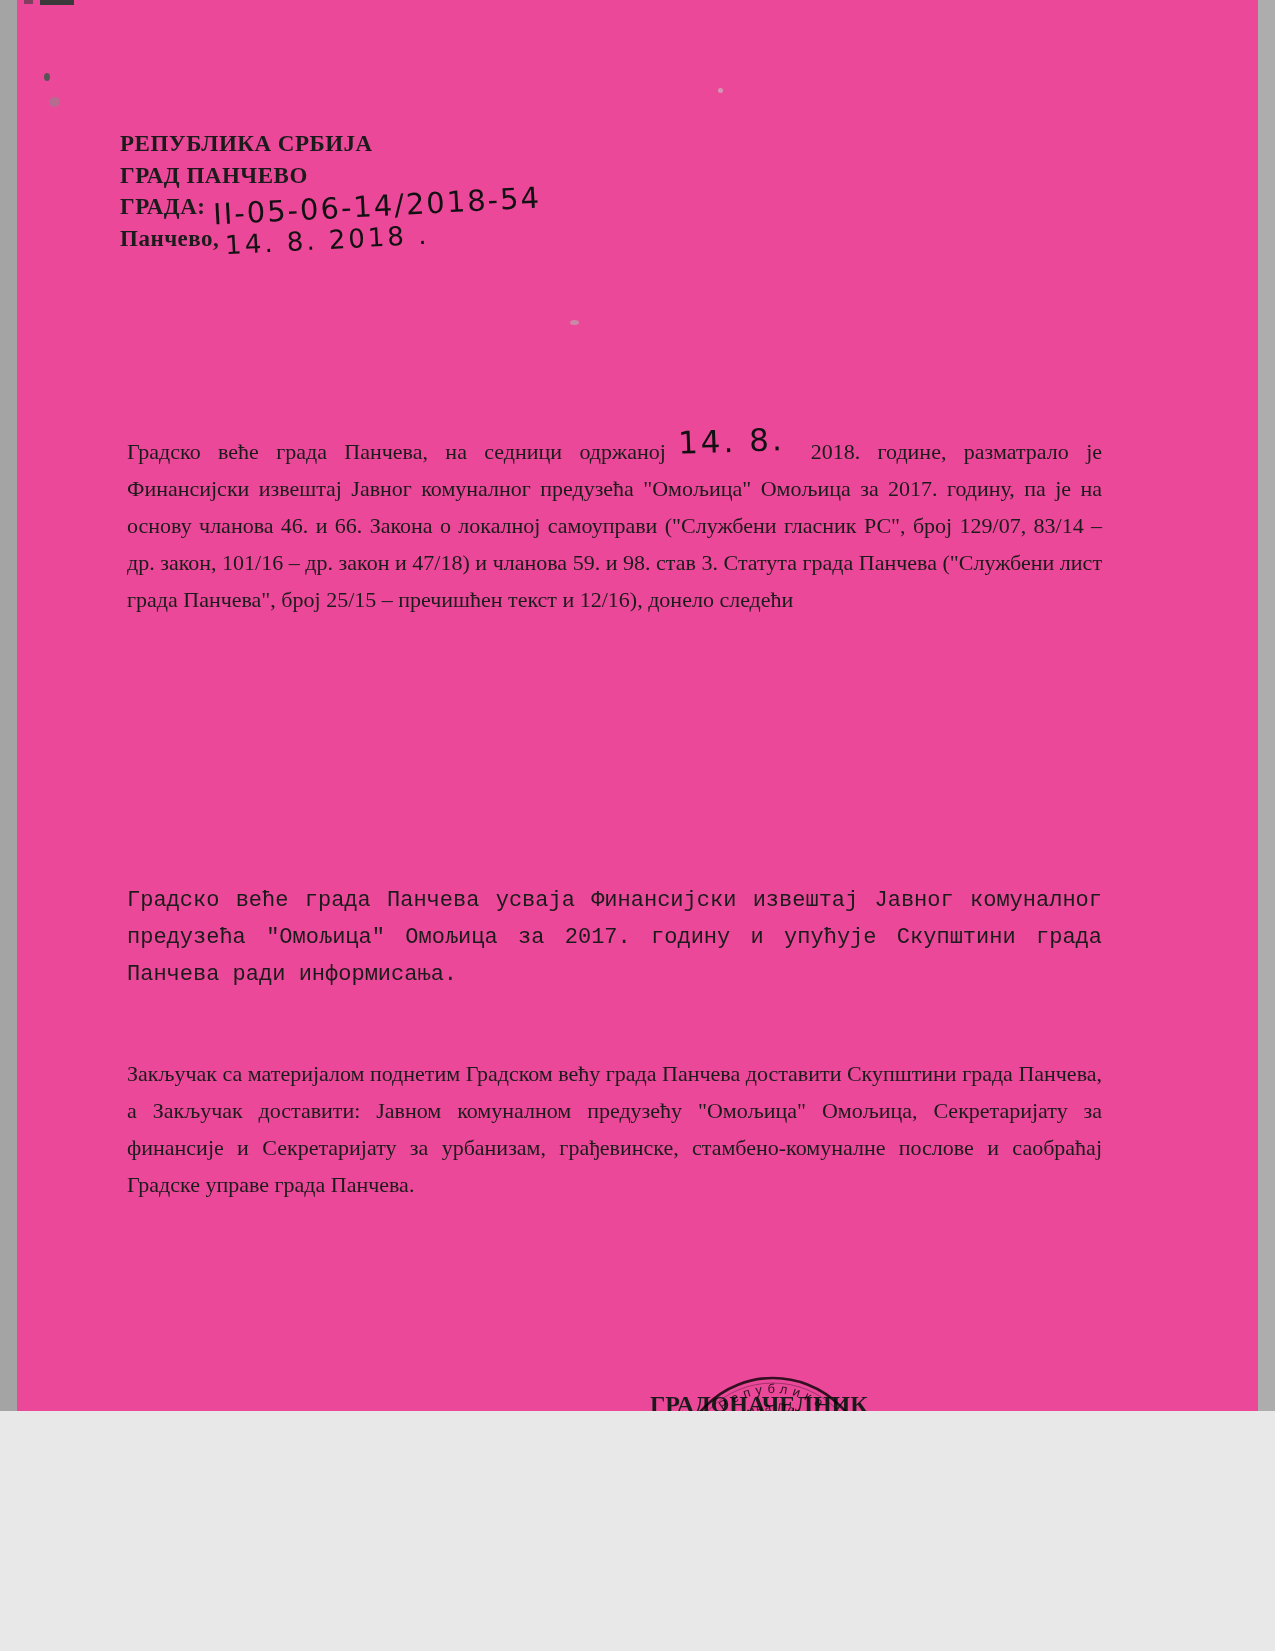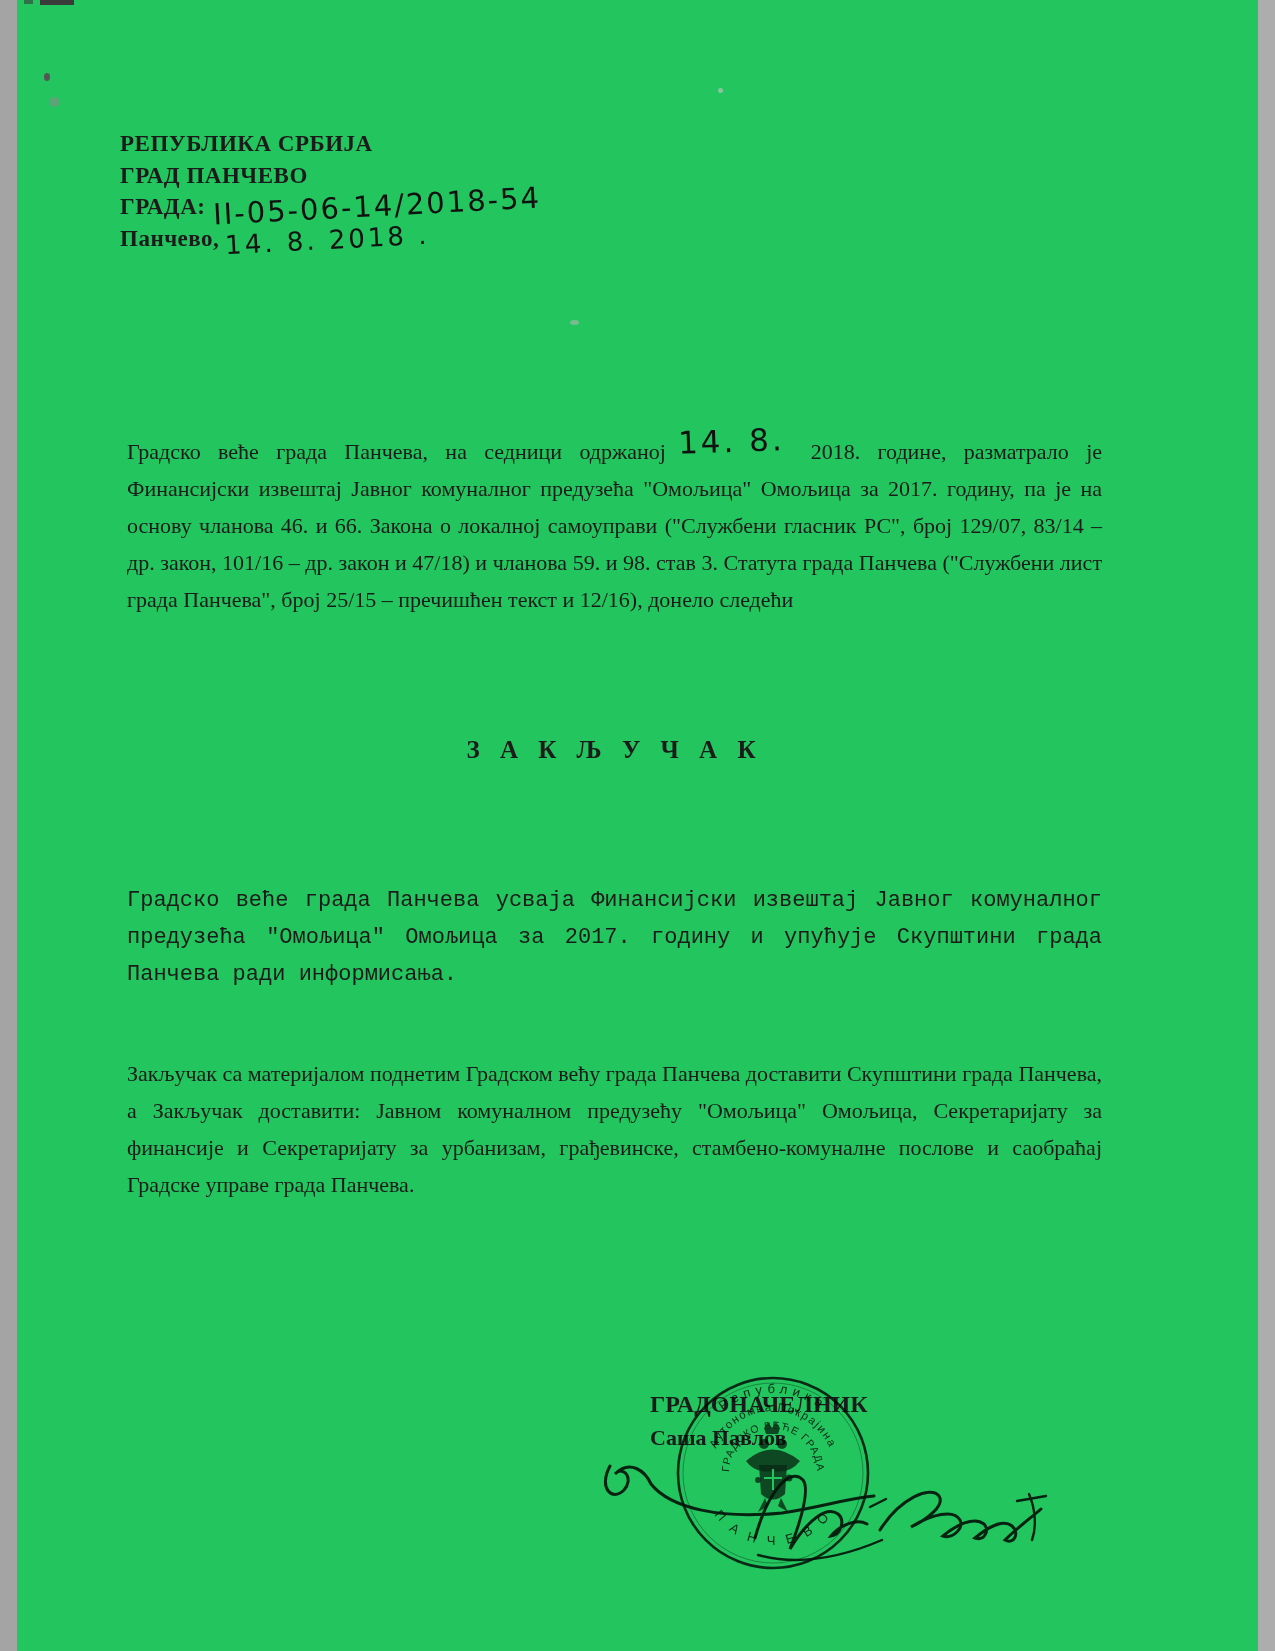--- a/index.html
+++ b/index.html
@@ -1,19 +1,19 @@
 <!DOCTYPE html>
 <html><head>
 <meta charset="utf-8">
 <style>
   html,body{margin:0;padding:0;}
   body{background:#e8e8e8;}
   #page{
-    position:relative; width:1275px; height:1651px;
-    background:#22c55e; overflow:hidden;
+    position:relative; width:1275px; height:1411px;
+    background:#ec4899; overflow:hidden;
     font-family:"Liberation Serif", serif;
     color:#1b1b1b;
   }
   .scan-edge{position:absolute; top:0; height:1651px;}
   .edge-left{left:0; width:17px; background:#a4a4a4;}
   .edge-right{left:1258px; width:17px; background:#adadad;}
   .artifact{position:absolute; background:#3a3a3a;}
 
   
   #header{position:absolute; left:120px; top:128px; width:700px;}
@@ -80,21 +80,20 @@
     </div>
     <div class="hline">
       <span>Панчево,</span><span class="hand hand-date">14. 8. 2018 .</span>
     </div>
   </div>
 
   <div class="para" id="intro">
     <span>Градско веће града Панчева, на седници одржаној</span><span class="hand hand-inline">14. 8.</span><span>2018. године, разматрало је Финансијски извештај Јавног комуналног предузећа "Омољица" Омољица за 2017. годину, па је на основу чланова 46. и 66. Закона о локалној самоуправи ("Службени гласник РС", број 129/07, 83/14 – др. закон, 101/16 – др. закон и 47/18) и чланова 59. и 98. став 3. Статута града Панчева ("Службени лист града Панчева", број 25/15 – пречишћен текст и 12/16), донело следећи</span>
   </div>
 
-  <div id="doc-title">З А К Љ У Ч А К</div>
 
   <div class="para" id="para-1">Градско веће града Панчева усваја Финансијски извештај Јавног комуналног предузећа "Омољица" Омољица за 2017. годину и упућује Скупштини града Панчева ради информисања.</div>
   <div class="para" id="para-3">Закључак са материјалом поднетим Градском већу града Панчева доставити Скупштини града Панчева, а Закључак доставити: Јавном комуналном предузећу "Омољица" Омољица, Секретаријату за финансије и Секретаријату за урбанизам, грађевинске, стамбено-комуналне послове и саобраћај Градске управе града Панчева.</div>
 
   <div id="sig-block">
     <div class="sig-title">ГРАДОНАЧЕЛНИК</div>
     <div class="sig-name">Саша Павлов</div>
   </div>
 
   <svg id="stamp-overlay" viewBox="0 0 580 240">

